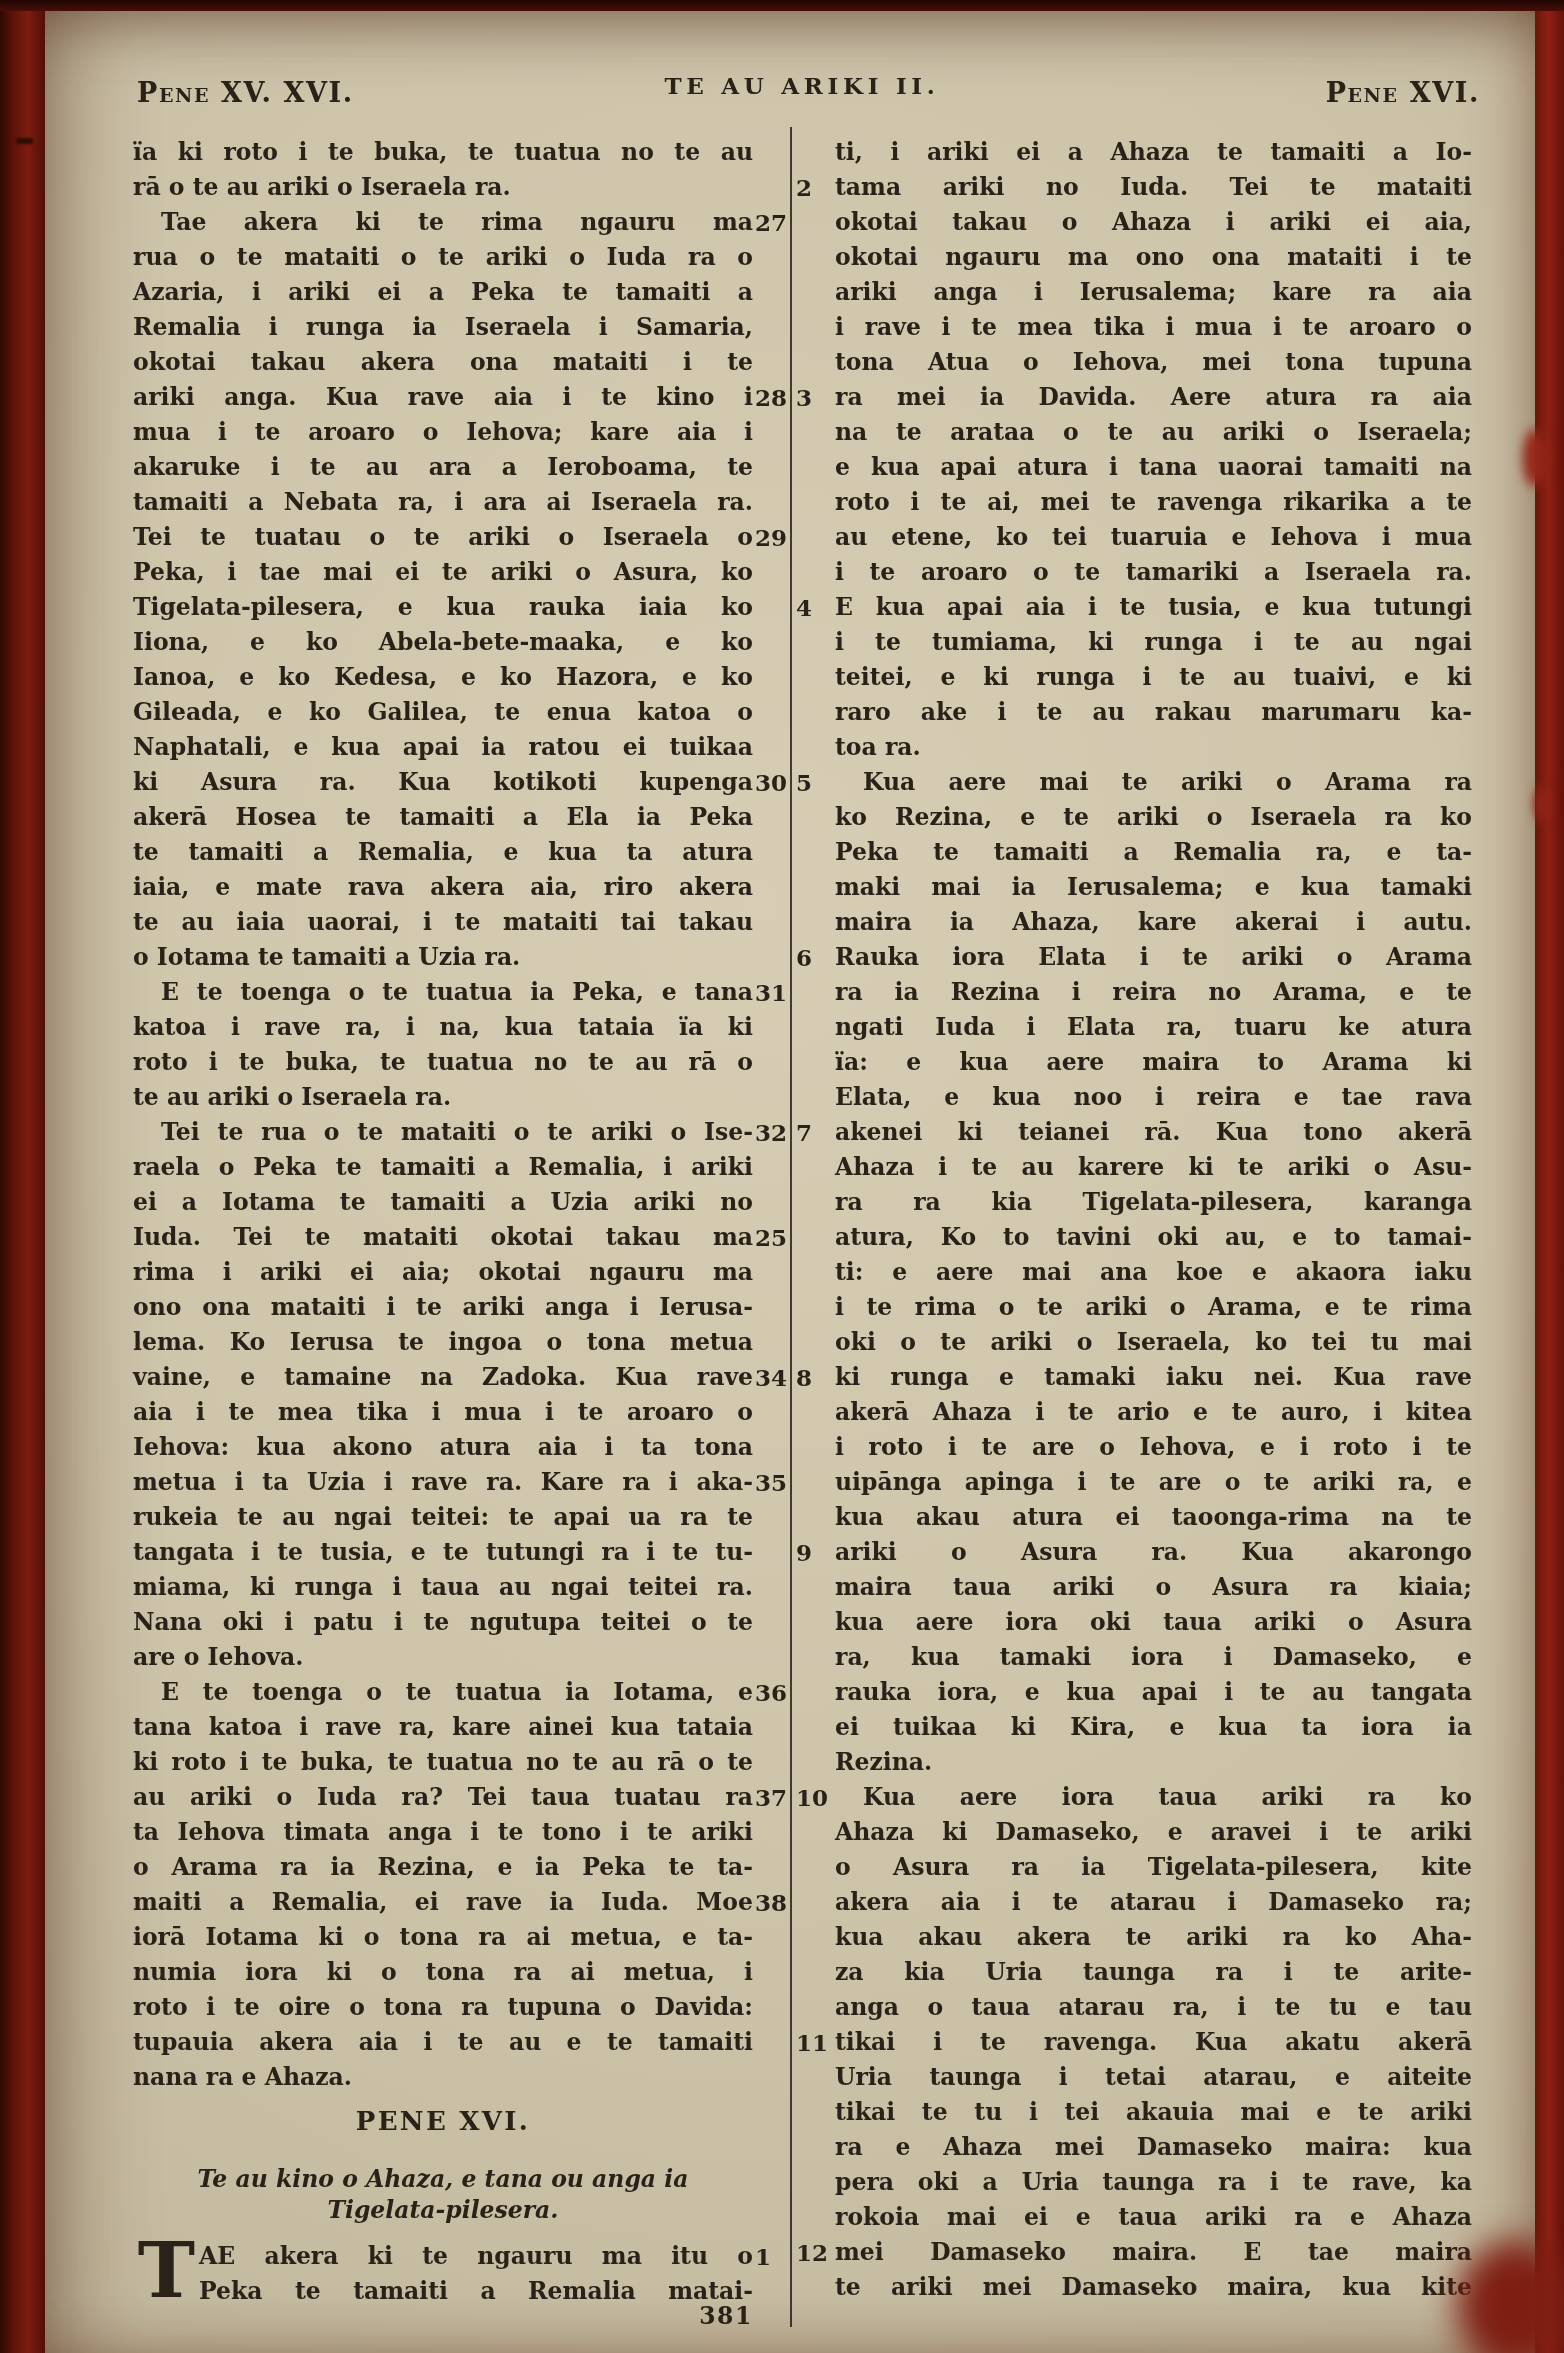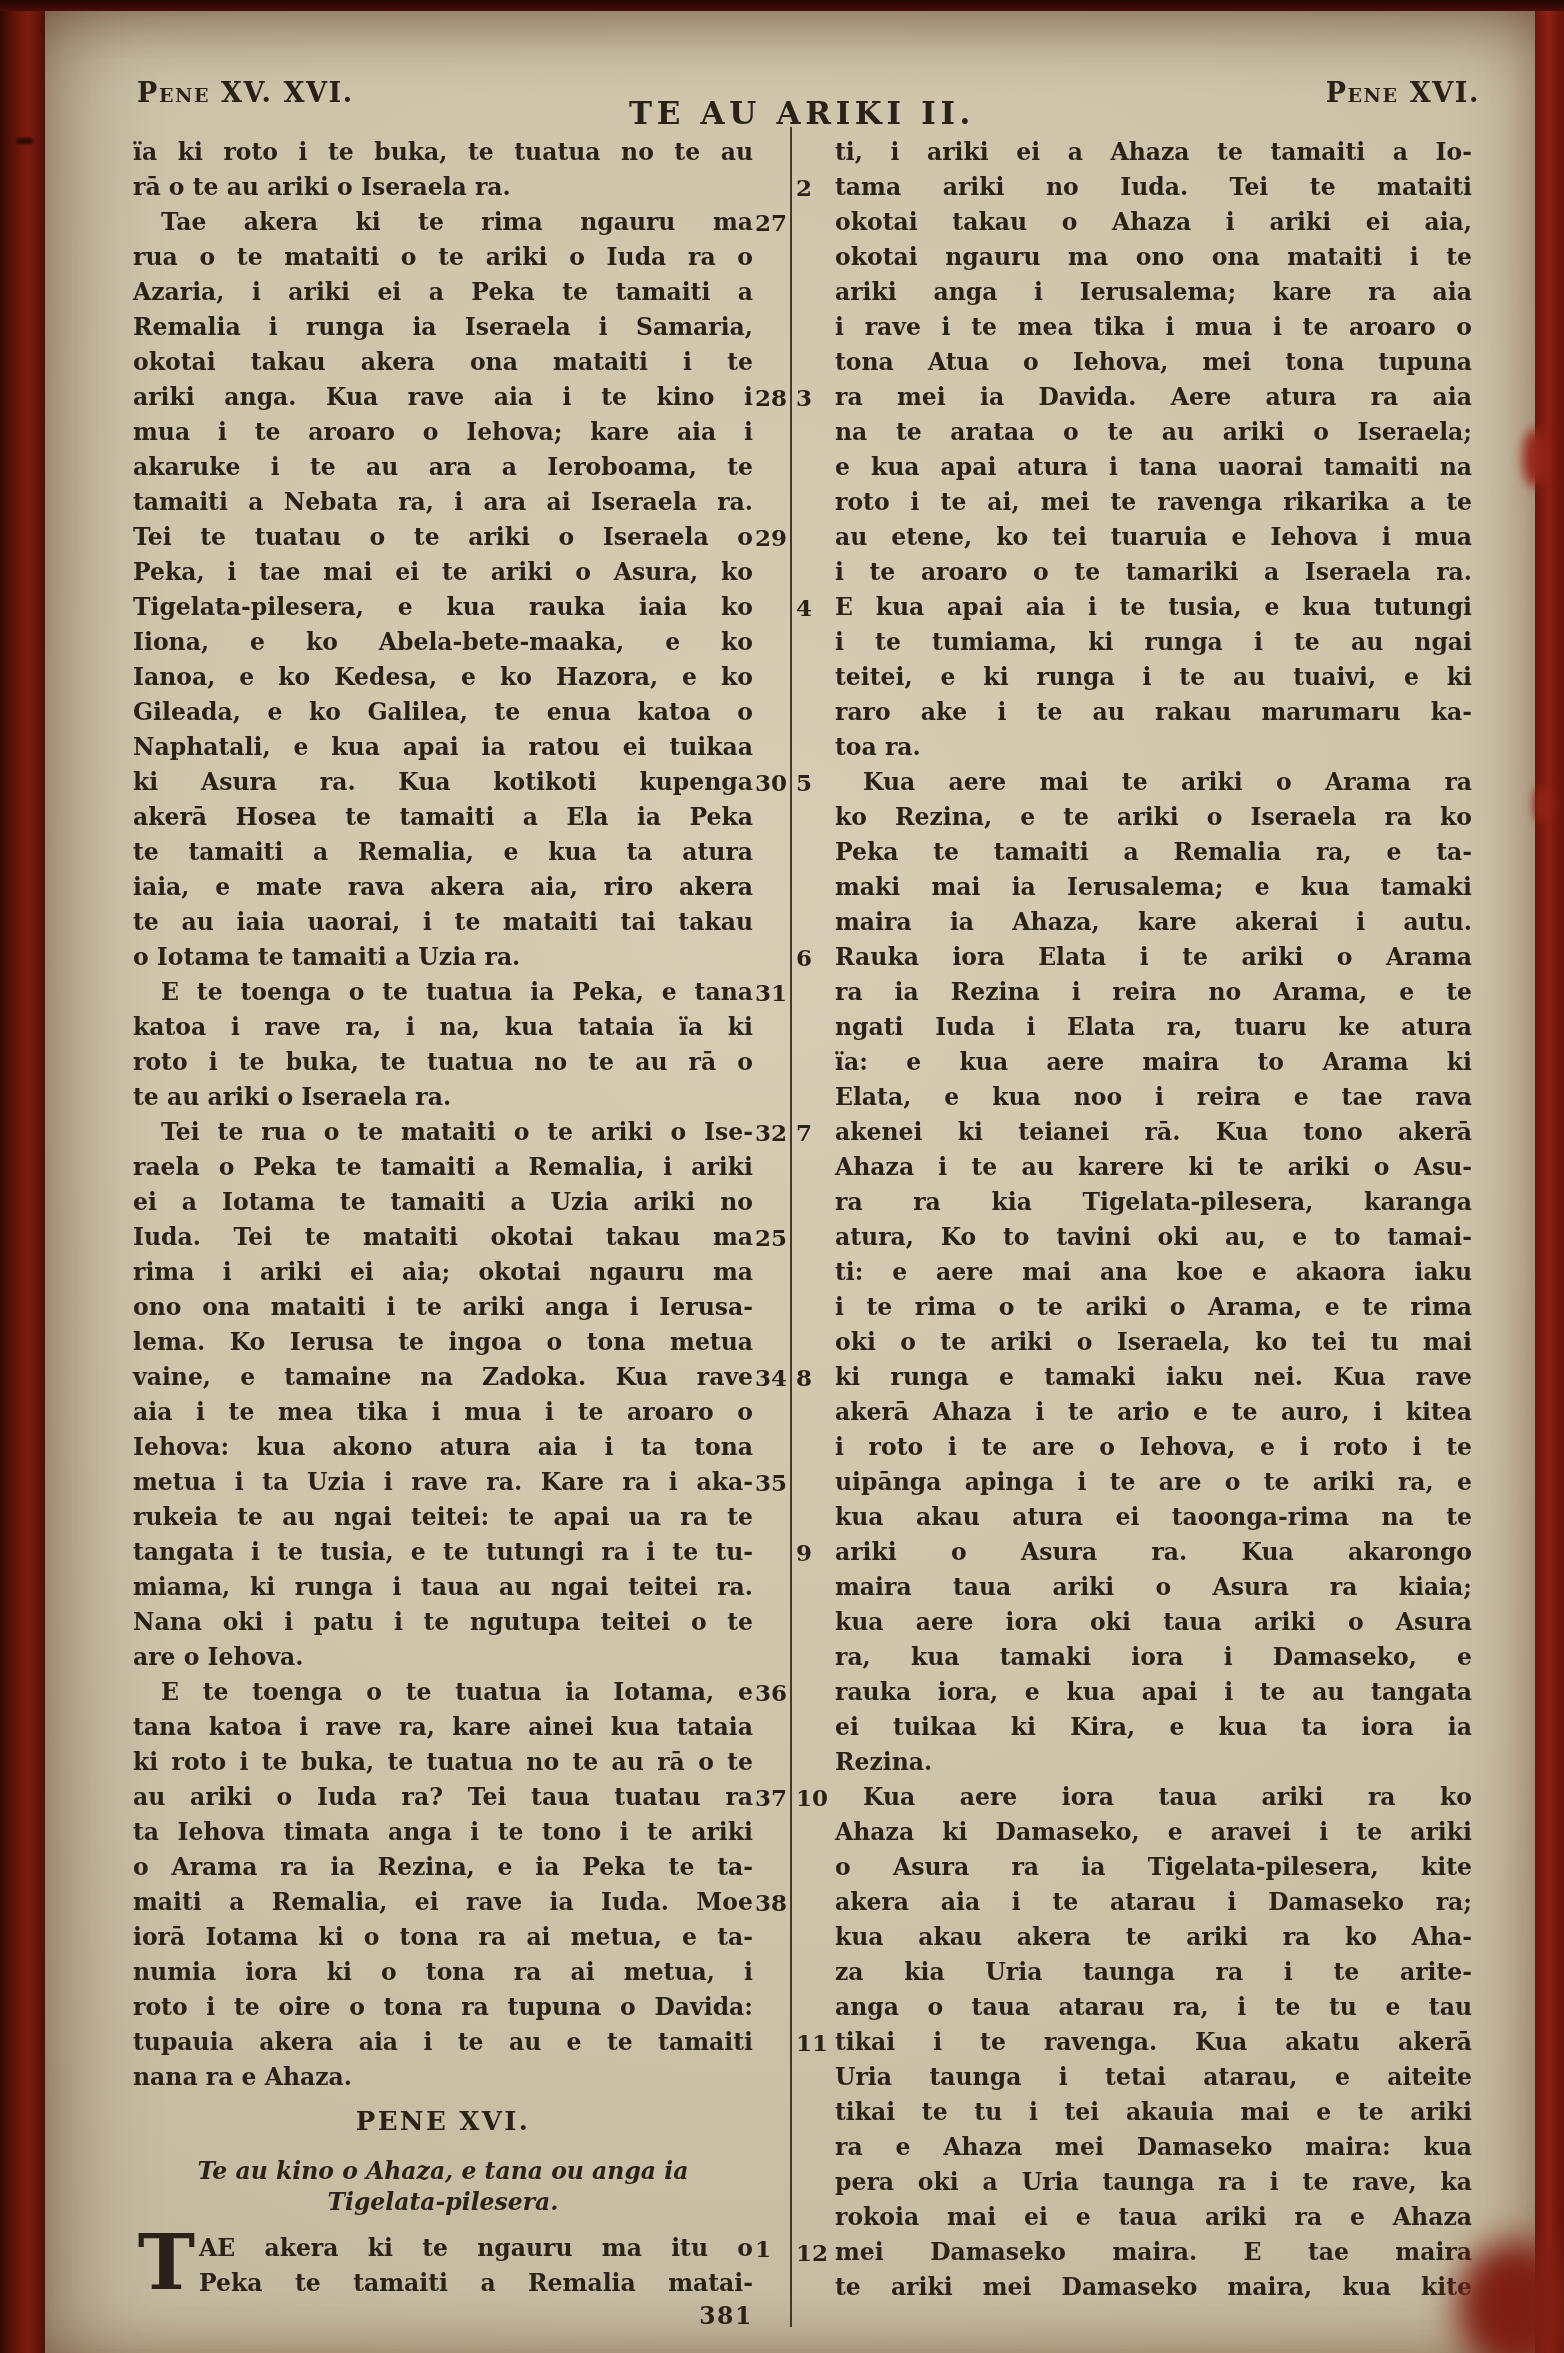--- a/index.html
+++ b/index.html
@@ -43,21 +43,21 @@
 
   .rh-left, .rh-right {
     position: absolute; top: 66px;
     font-variant: small-caps;
     font-size: 27px; letter-spacing: 1.6px; white-space: nowrap;
   }
   .rh-left { left: 92px; }
   .rh-right { right: 55px; }
   .rh-center {
     position: absolute; top: 61px; left: 757px; transform: translateX(-50%);
-    font-size: 31px; letter-spacing: 4.7px; white-space: nowrap; margin-top: 23px;
+    font-size: 23px; letter-spacing: 4.7px; white-space: nowrap;
   }
 
   .divider {
     position: absolute; left: 745px; top: 116px; width: 1.6px; height: 2200px;
     background: rgba(42, 32, 22, 0.85);
   }
 
   .col { position: absolute; top: 124px; font-size: 23.5px; }
   .col-left  { left: 88px;  width: 620px; }
   .col-right { left: 790px; width: 637px; }
@@ -78,21 +78,21 @@
     font-size: 23px; line-height: 35px;
     text-indent: 0;
   }
   .col-left  .verse-num { right: -36px; width: 34px; text-align: right; }
   .col-right .verse-num { left: -39px;  width: 36px; text-align: left; }
 
   .chapter-heading {
     margin-top: 11px; height: 31px; line-height: 31px;
     text-align: center; font-size: 26px; letter-spacing: 2.3px;
   }
-  .chapter-summary { margin-top: 19px; }
+  .chapter-summary { margin-top: 27px; }
   .summary-line {
     height: 31px; line-height: 31px;
     text-align: center; font-style: italic; font-size: 23.5px;
   }
 
   .opening { position: relative; margin-top: 12.5px; }
   .opening .line { padding-left: 66px; }
   .drop-cap {
     position: absolute; left: 4.7px; top: -3.1px;
     font-size: 77px; line-height: 70px;

